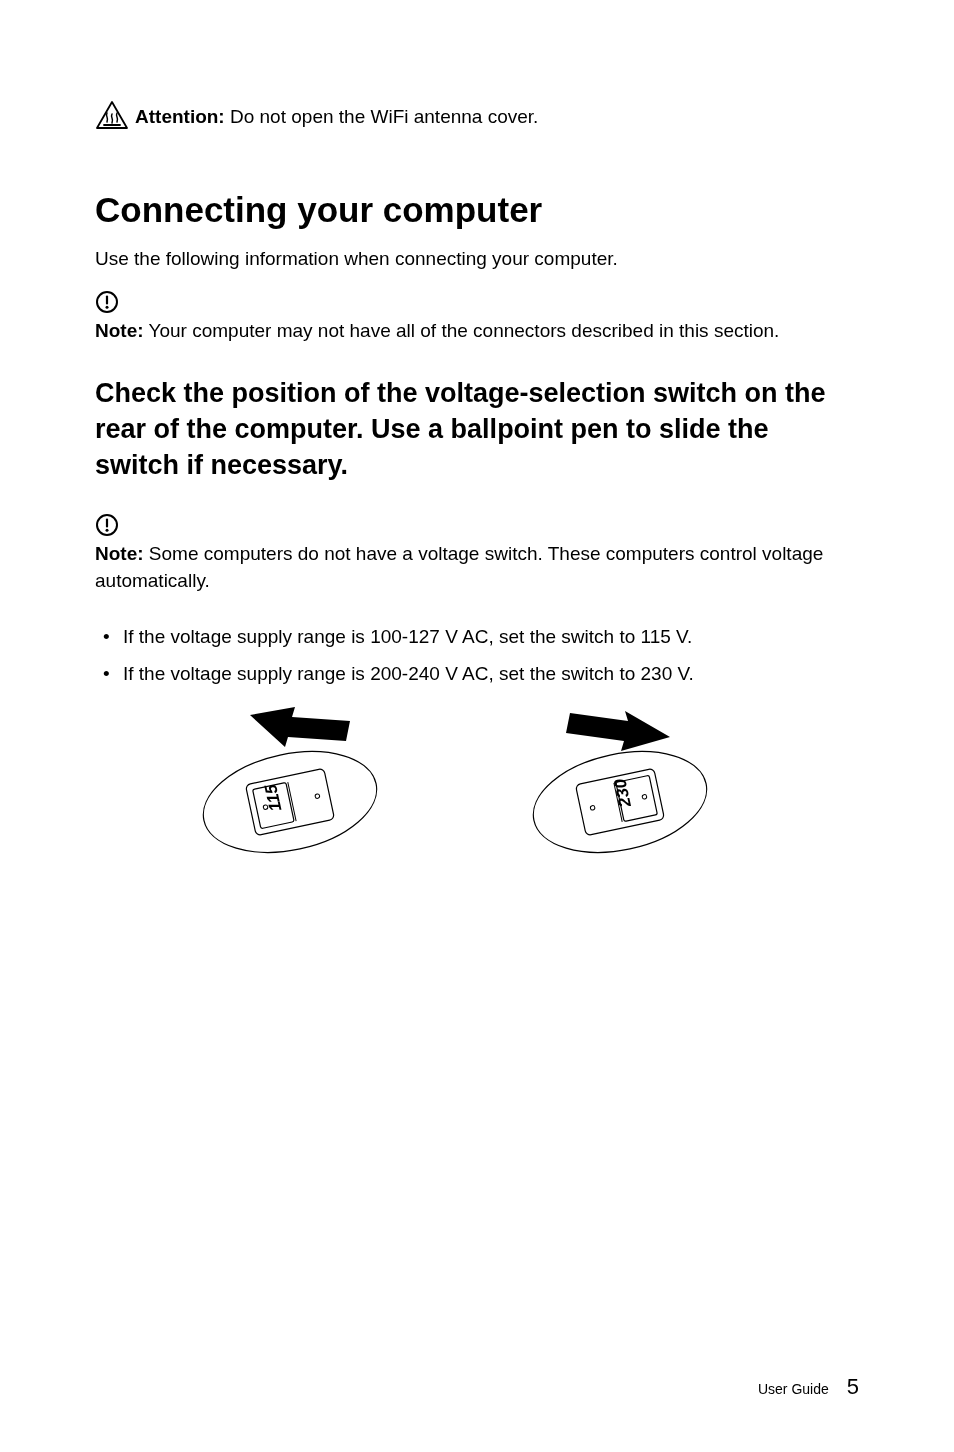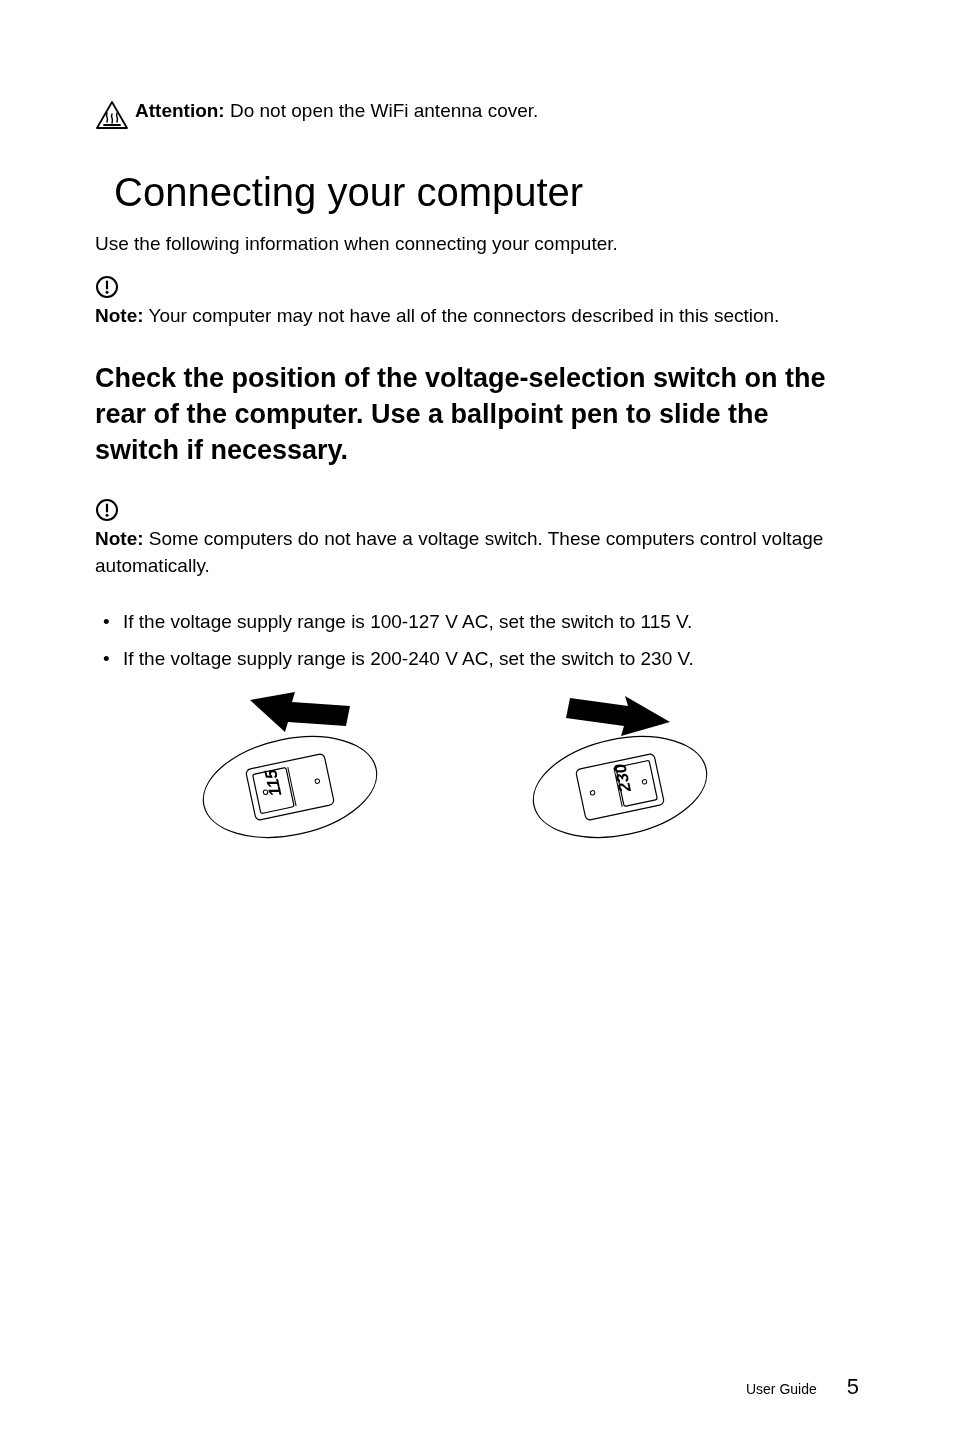--- a/index.html
+++ b/index.html
@@ -11,37 +11,37 @@
       width: 954px;
       height: 1452px;
       background: #fff;
       font-family: "Helvetica Neue", Helvetica, Arial, sans-serif;
       color: #000;
       padding: 100px 95px 50px 95px;
       position: relative;
     }
     .attention-row {
       display: flex;
-      margin-bottom: 36px;
+      align-items: center;
+      margin-bottom: 56px;
     }
     .attention-icon-wrap {
       width: 34px;
       margin-right: 6px;
     }
     .attention-text {
       font-size: 19px;
     }
     .attention-text b {
       font-weight: 600;
     }
     h1 {
-      font-size: 40px;
-      font-weight: normal;
+      font-size: 35px;
+      font-weight: bold;
       margin-bottom: 18px;
-      margin-left: 19px;
     }
     .intro {
       font-size: 19px;
       margin-bottom: 6px;
     }
     ul {
       list-style: none;
       margin-bottom: 18px;
     }
     ul li {
@@ -95,21 +95,21 @@
       width: 200px;
       height: 160px;
     }
     .footer {
       position: absolute;
       bottom: 52px;
       right: 95px;
       font-size: 14px;
       display: flex;
       align-items: baseline;
-      gap: 30px;
+      gap: 18px;
     }
     .footer .page-num {
       font-size: 22px;
     }
   </style>
 </head>
 <body>
 
 <div class="attention-row">
   <span class="attention-icon-wrap">

